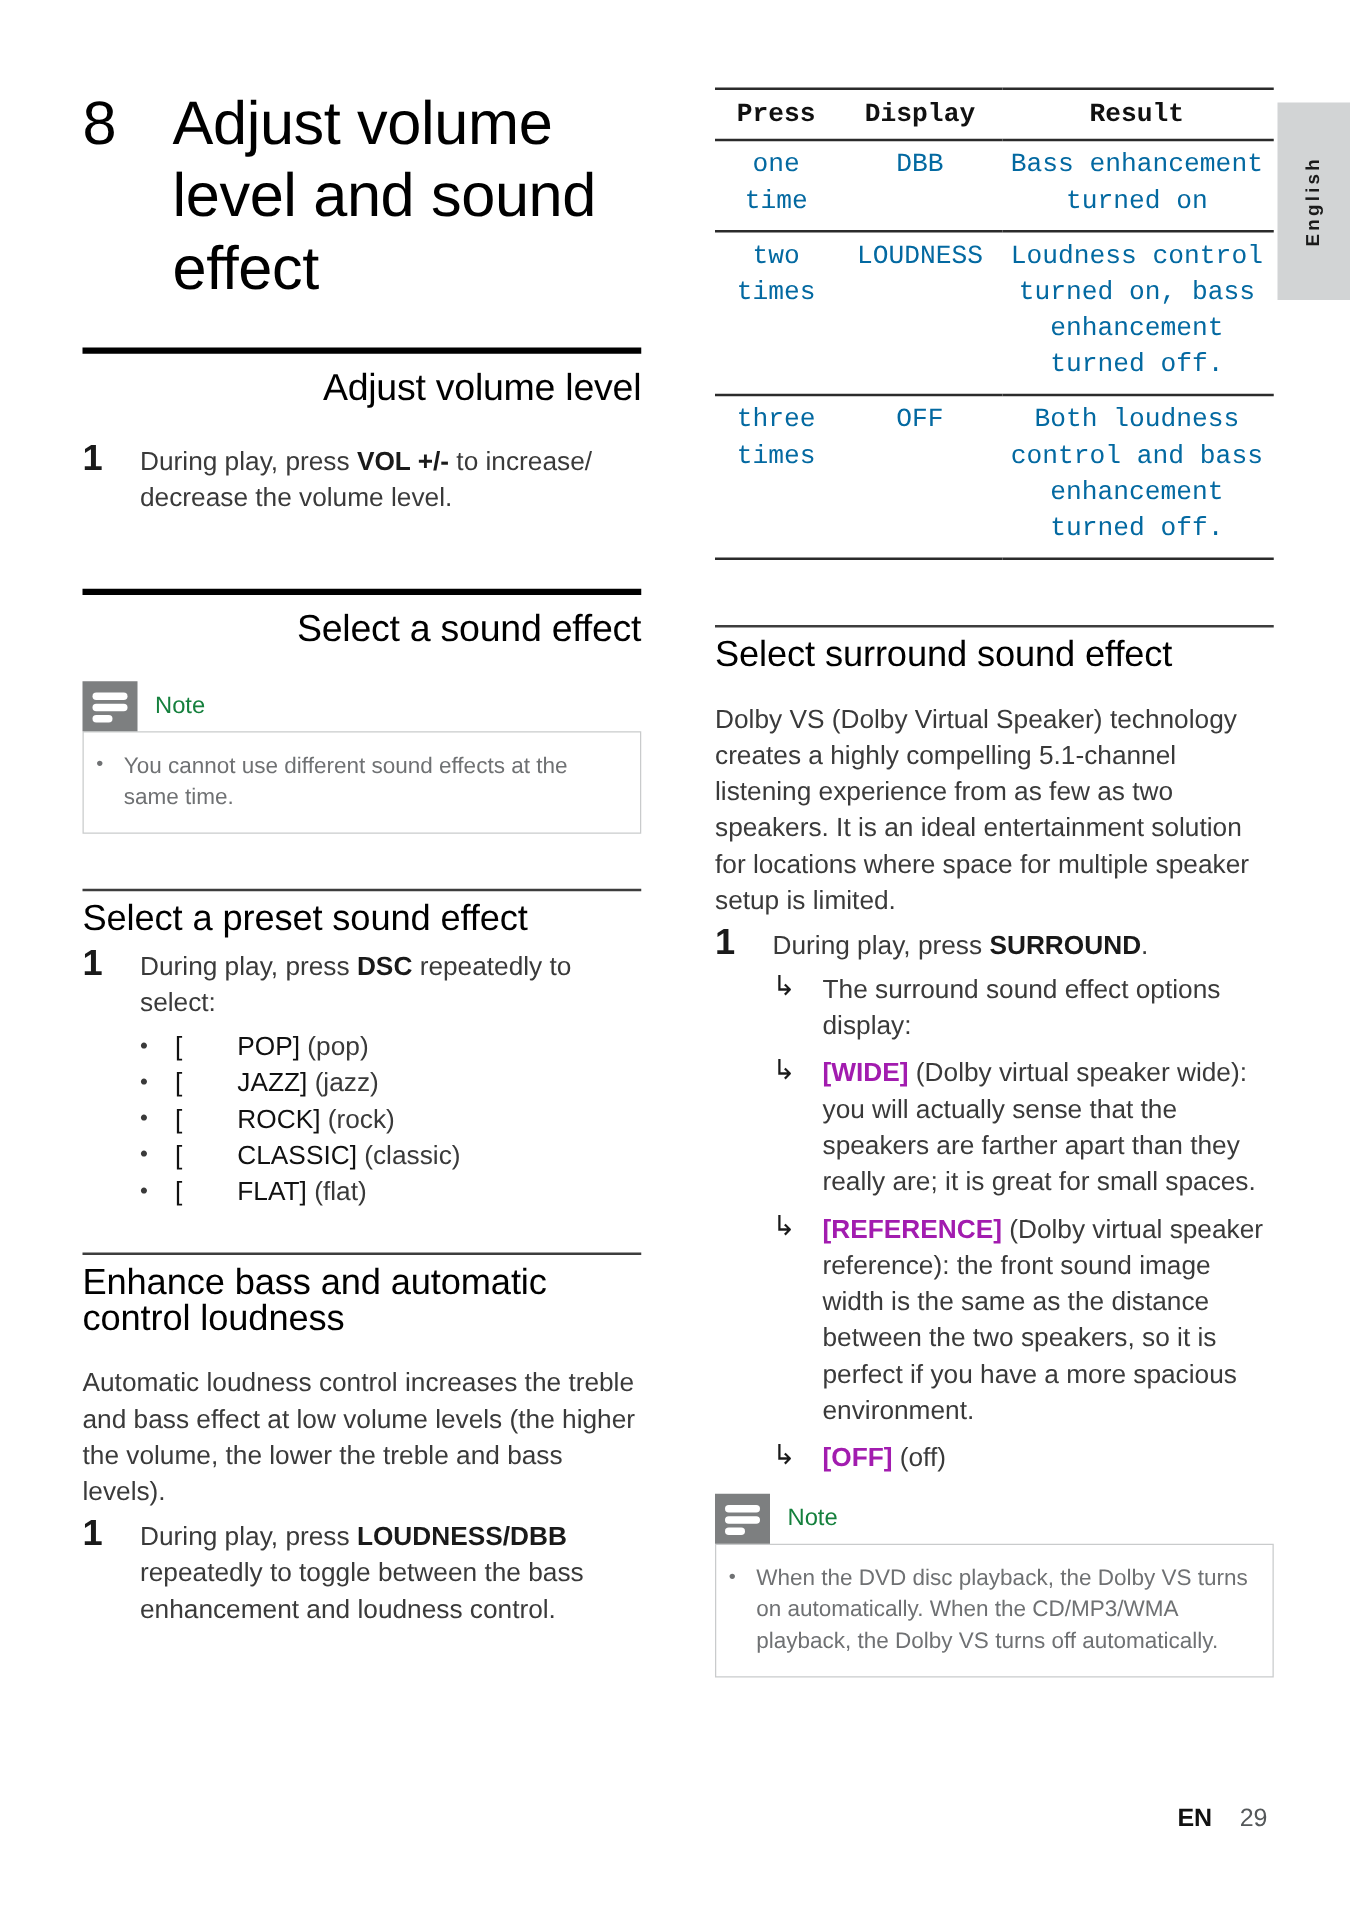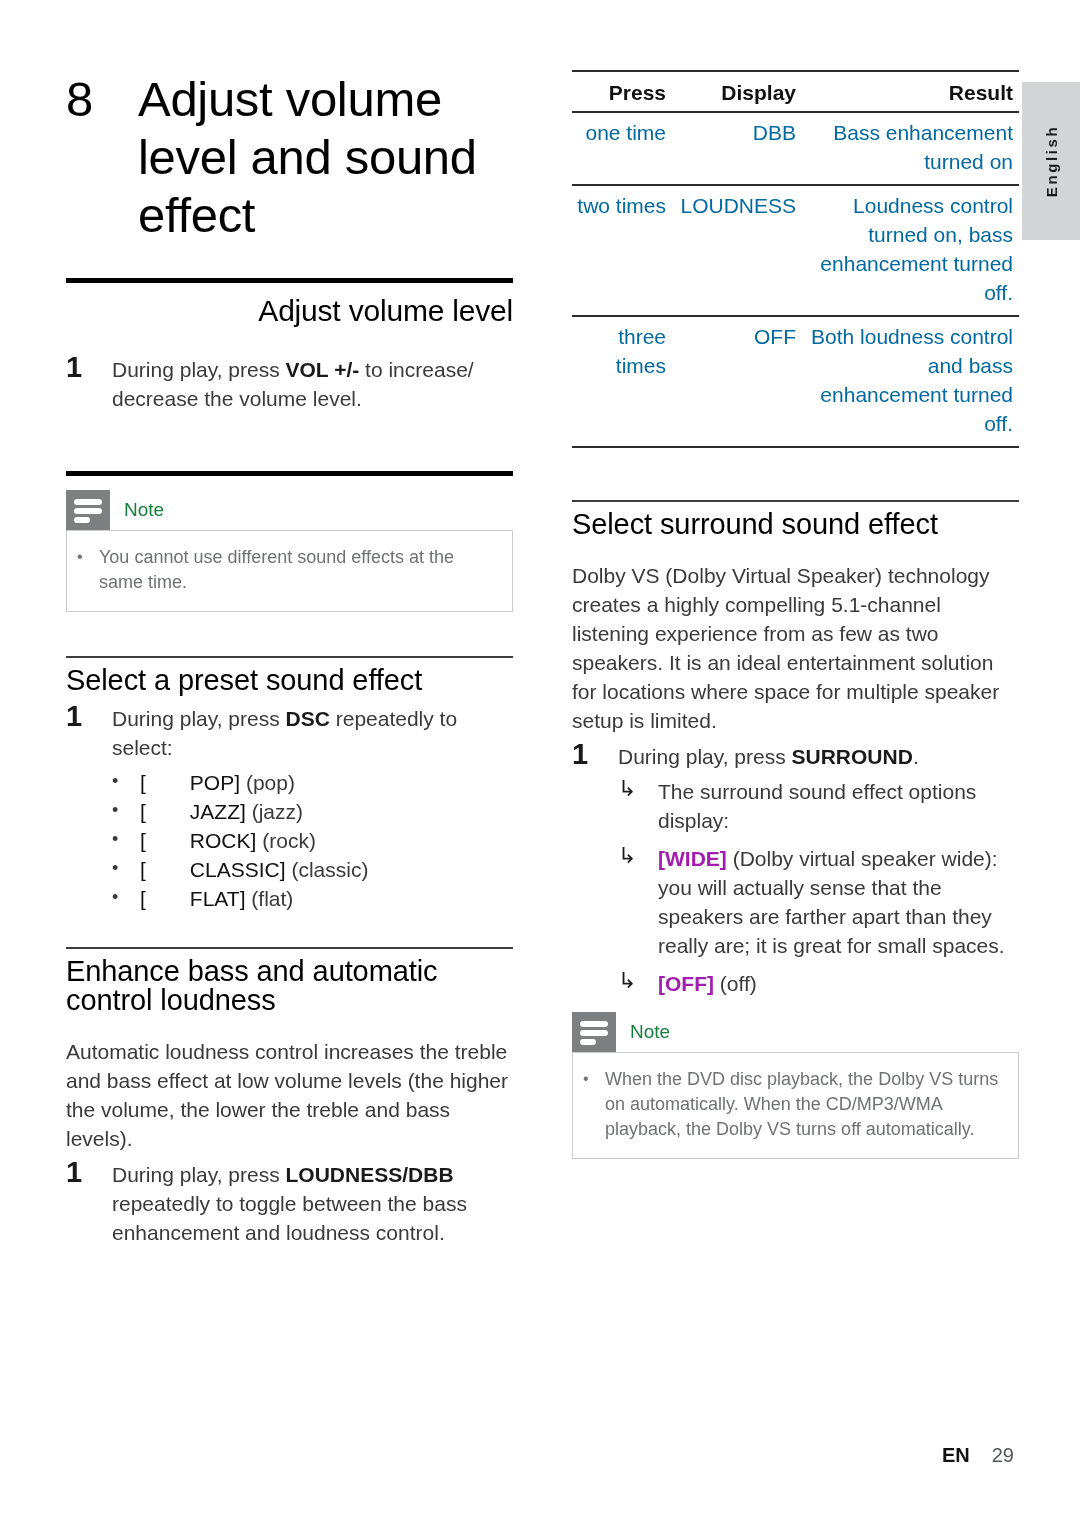--- a/index.html
+++ b/index.html
@@ -245,25 +245,26 @@
   }
 
   
   table.spec {
     border-collapse: collapse;
     width: 100%;
     margin: 0;
   }
   table.spec th,
   table.spec td {
-    text-align: right;
+    text-align: center;
     vertical-align: top;
     font-size: 21px;
     line-height: 29px;
     padding: 5px 6px 8px 4px;
+    font-family: Liberation Mono, monospace;
   }
   table.spec th {
     font-weight: bold;
     color: #111;
     border-top: 2px solid #2b2b2b;
     border-bottom: 2px solid #2b2b2b;
     padding-top: 6px;
     padding-bottom: 4px;
   }
   table.spec td {
@@ -317,20 +318,21 @@
     <div class="step">
       <div class="step-num">1</div>
       <div class="step-body">
         <span>During play, press </span><b>VOL +/-</b><span> to increase/ decrease the volume level.</span>
       </div>
     </div>
 
     <div class="spacer-lg"></div>
 
     <hr class="rule-major">
+    <h1 class="h-major">Select a sound effect</h1>
 
     <div class="note">
       <div class="note-head">
         <div class="note-icon">
           <i class="b1"></i>
           <i class="b2"></i>
           <i class="b3"></i>
         </div>
         <div class="note-title">Note</div>
       </div>
@@ -425,20 +427,21 @@
     <div class="step">
       <div class="step-num">1</div>
       <div class="step-body">
         <span>During play, press </span><b>SURROUND</b><span>.</span>
       </div>
     </div>
 
     <ul class="arrows">
       <li><span>The surround sound effect options display:</span></li>
       <li><b>[WIDE]</b><span> (Dolby virtual speaker wide): you will actually sense that the speakers are farther apart than they really are; it is great for small spaces.</span></li>
+      <li><b>[REFERENCE]</b><span> (Dolby virtual speaker reference): the front sound image width is the same as the distance between the two speakers, so it is perfect if you have a more spacious environment.</span></li>
       <li><b>[OFF]</b><span> (off)</span></li>
     </ul>
 
     <div class="note">
       <div class="note-head">
         <div class="note-icon">
           <i class="b1"></i>
           <i class="b2"></i>
           <i class="b3"></i>
         </div>

